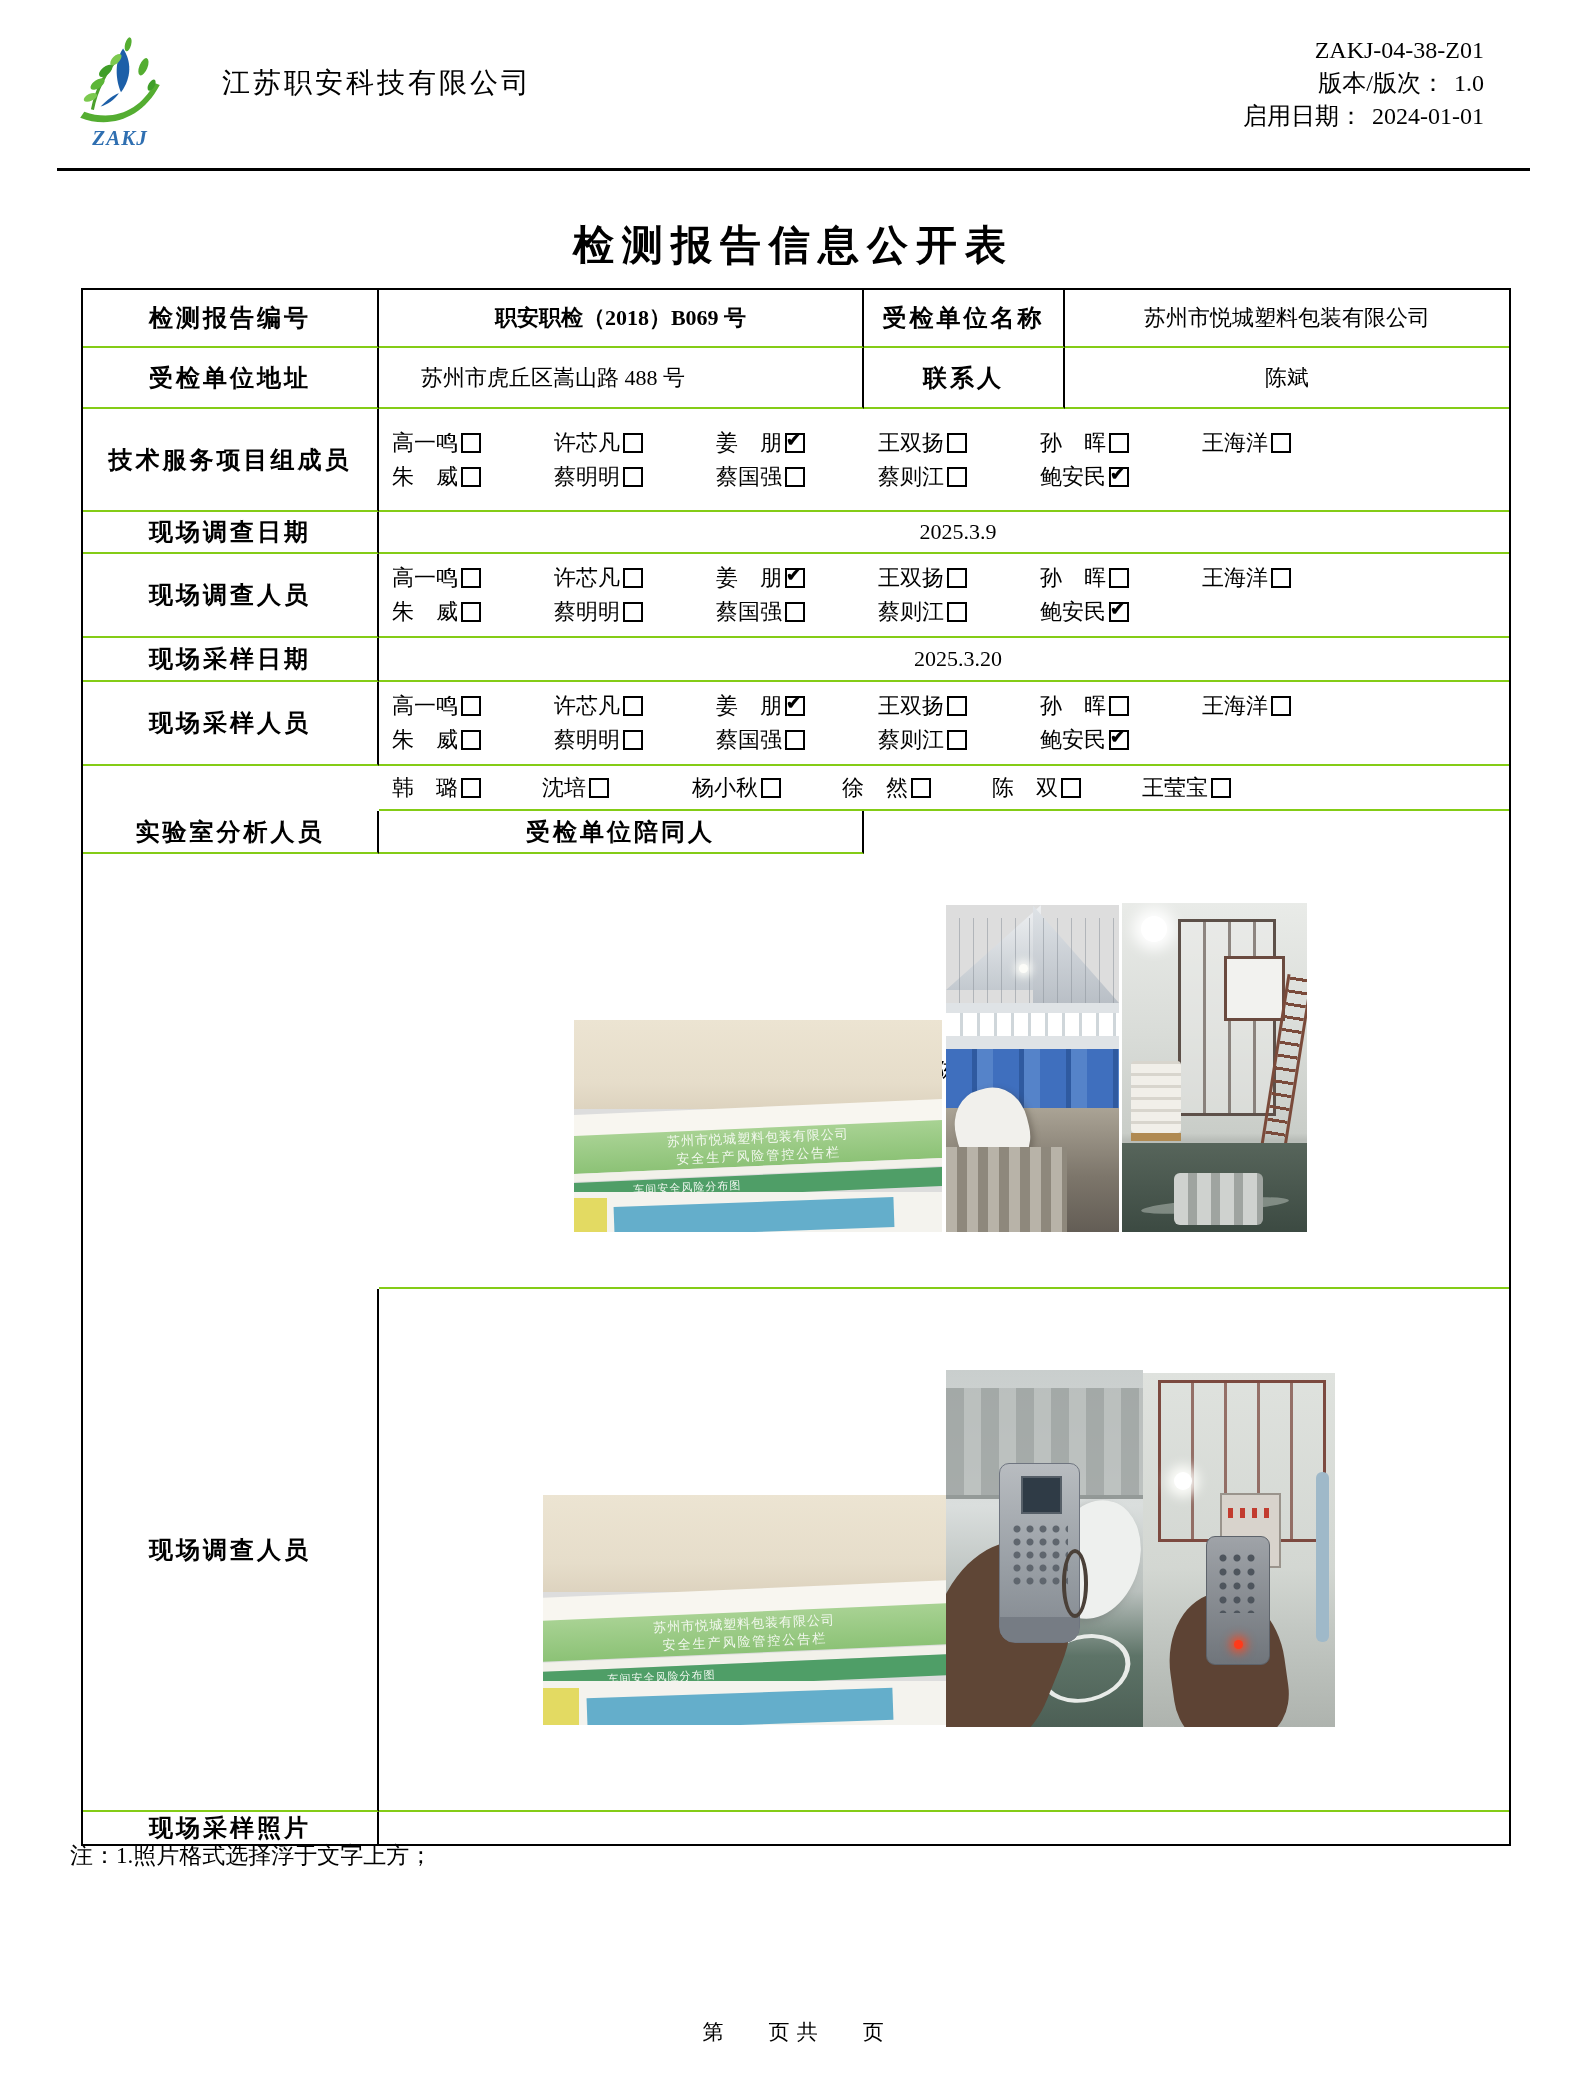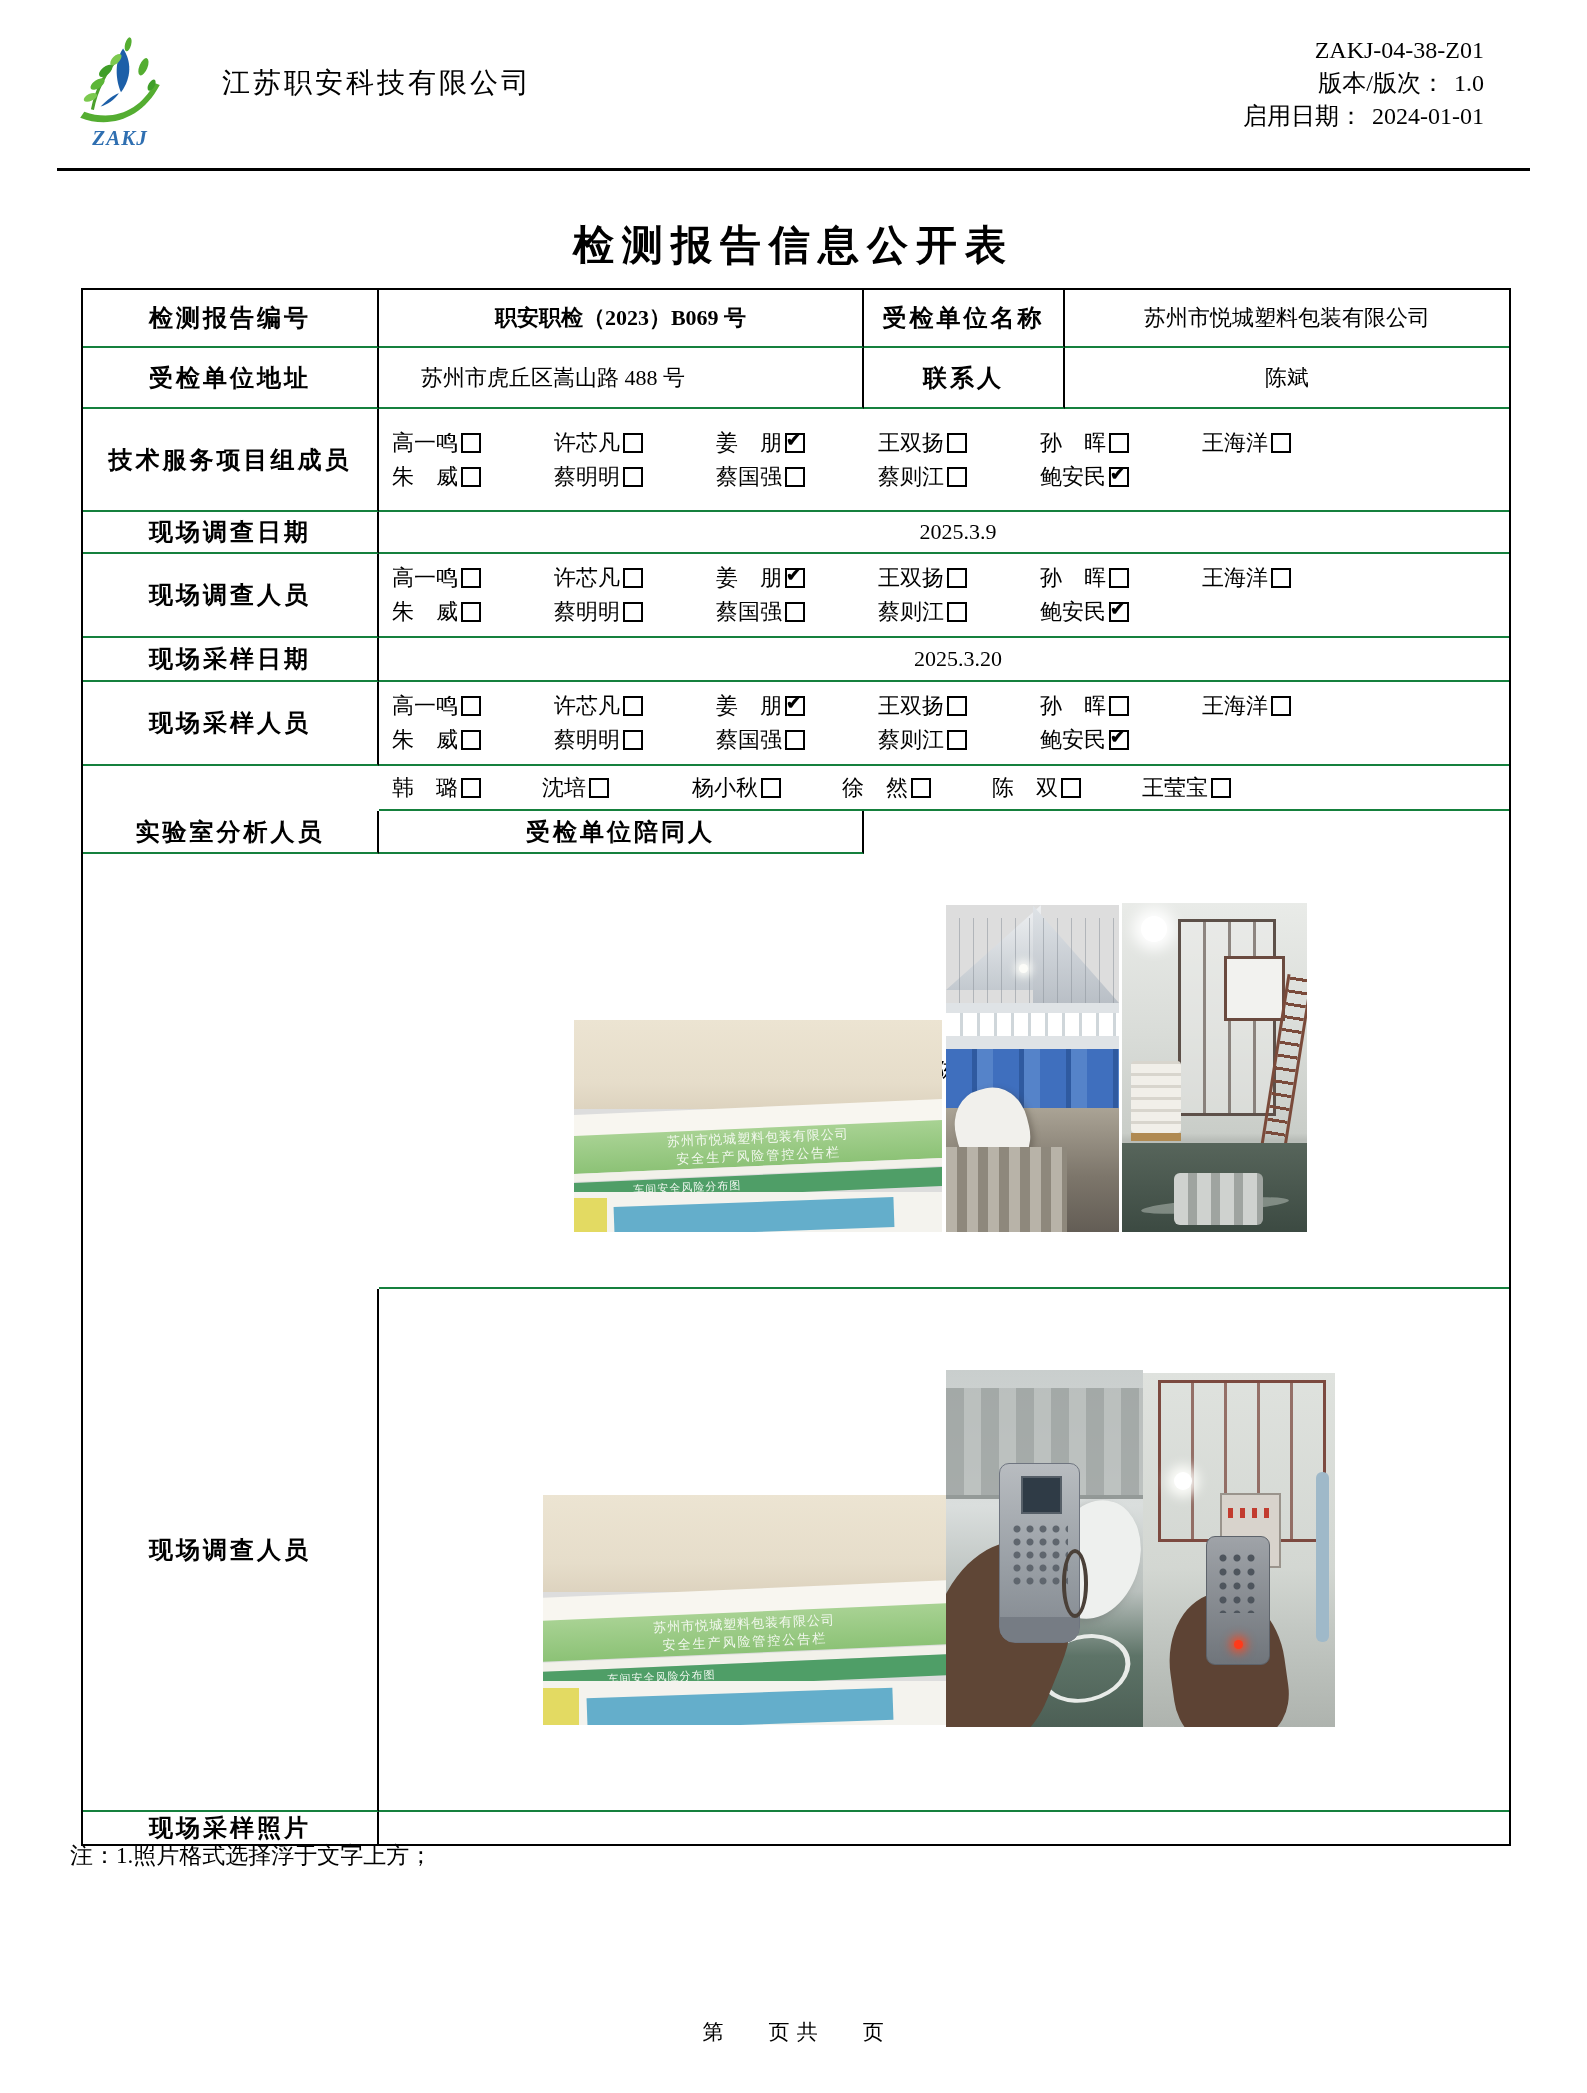--- a/index.html
+++ b/index.html
@@ -16,21 +16,21 @@
   .hrule{position:absolute;left:57px;top:168px;width:1473px;height:3px;background:#000;}
 
   
   .title{position:absolute;left:50%;top:218px;transform:translateX(-50%);
          font-size:41px;font-weight:bold;letter-spacing:8px;white-space:nowrap;}
 
   
   .table{position:absolute;left:81px;top:288px;border:2px solid #000;background:#fff;
          display:grid;grid-template-columns:296px 485px 201px 444px;
          grid-template-rows:58px 61px 103px 42px 84px 44px 84px 45px 43px 435px 523px;}
-  .c{border-right:2px solid #000;border-bottom:2px solid #15803d;box-sizing:border-box;
+  .c{border-right:2px solid #000;border-bottom:2px solid #84cc16;box-sizing:border-box;
      display:flex;align-items:center;justify-content:center;overflow:hidden;}
   .c.rt{border-right:none;}
   .c.bt{border-bottom:none;}
   .span3{grid-column:2/5;padding-left:28px;}
   .lbl{font-weight:bold;font-size:24px;letter-spacing:3px;}
   .val{font-size:22px;}
   .bold{font-weight:bold;}
   .leftpad{justify-content:flex-start;padding-left:42px;}
 
   
@@ -178,21 +178,21 @@
     <div><span>版本/版次：</span><span class="v">1.0</span></div>
     <div><span>启用日期：</span><span class="v">2024-01-01</span></div>
   </div>
   <div class="hrule"></div>
 
   <div class="title">检测报告信息公开表</div>
 
   <div class="table">
 
     <div class="c lbl">检测报告编号</div>
-    <div class="c val bold">职安职检（2023）B069 号</div>
+    <div class="c val bold">职安职检（2018）B069 号</div>
     <div class="c lbl">受检单位名称</div>
     <div class="c val rt">苏州市悦城塑料包装有限公司</div>
 
     <div class="c lbl">受检单位地址</div>
     <div class="c val leftpad">苏州市虎丘区嵩山路 488 号</div>
     <div class="c lbl">联系人</div>
     <div class="c val rt">陈斌</div>
 
     <div class="c lbl">技术服务项目组成员</div>
     <div class="c rt span3 members">

